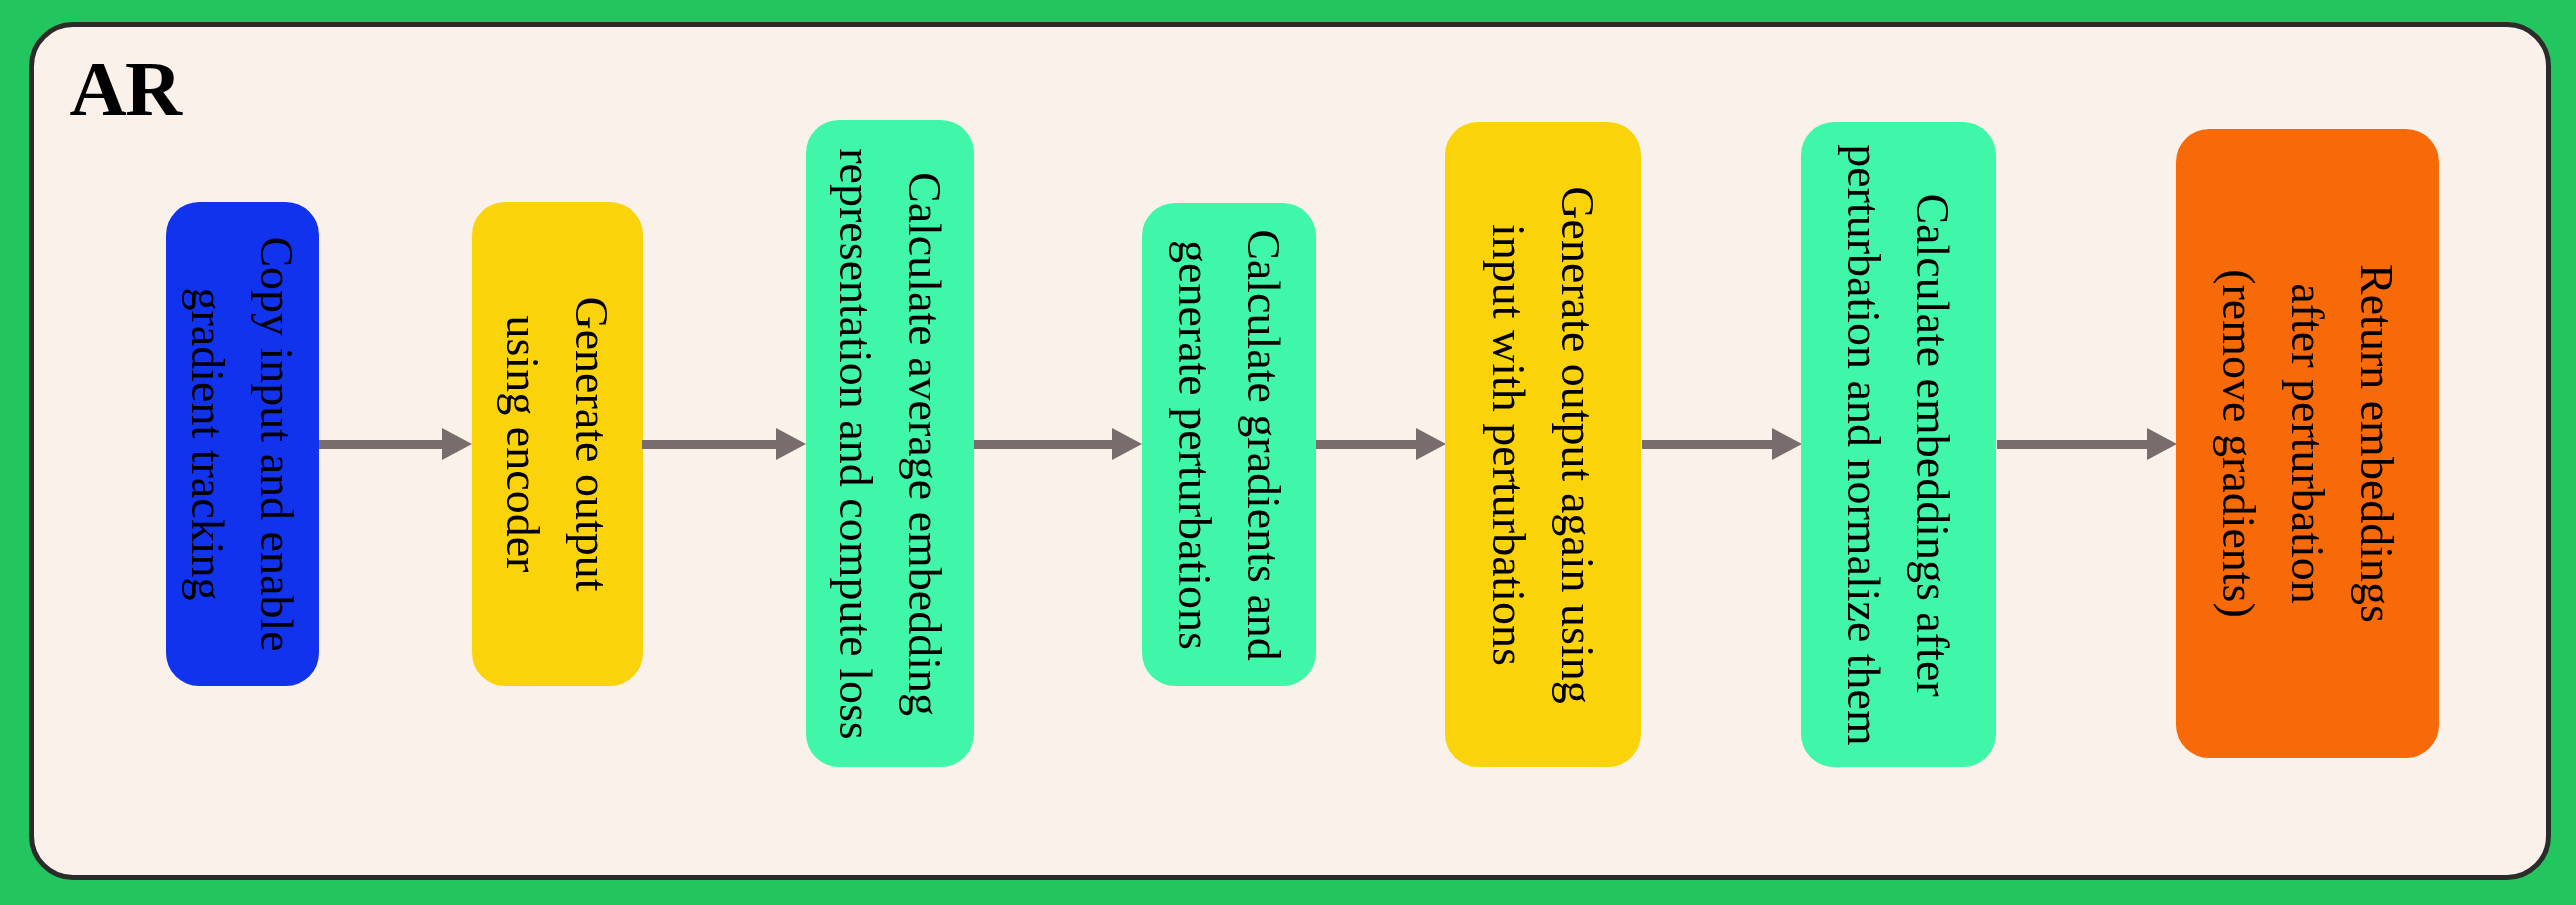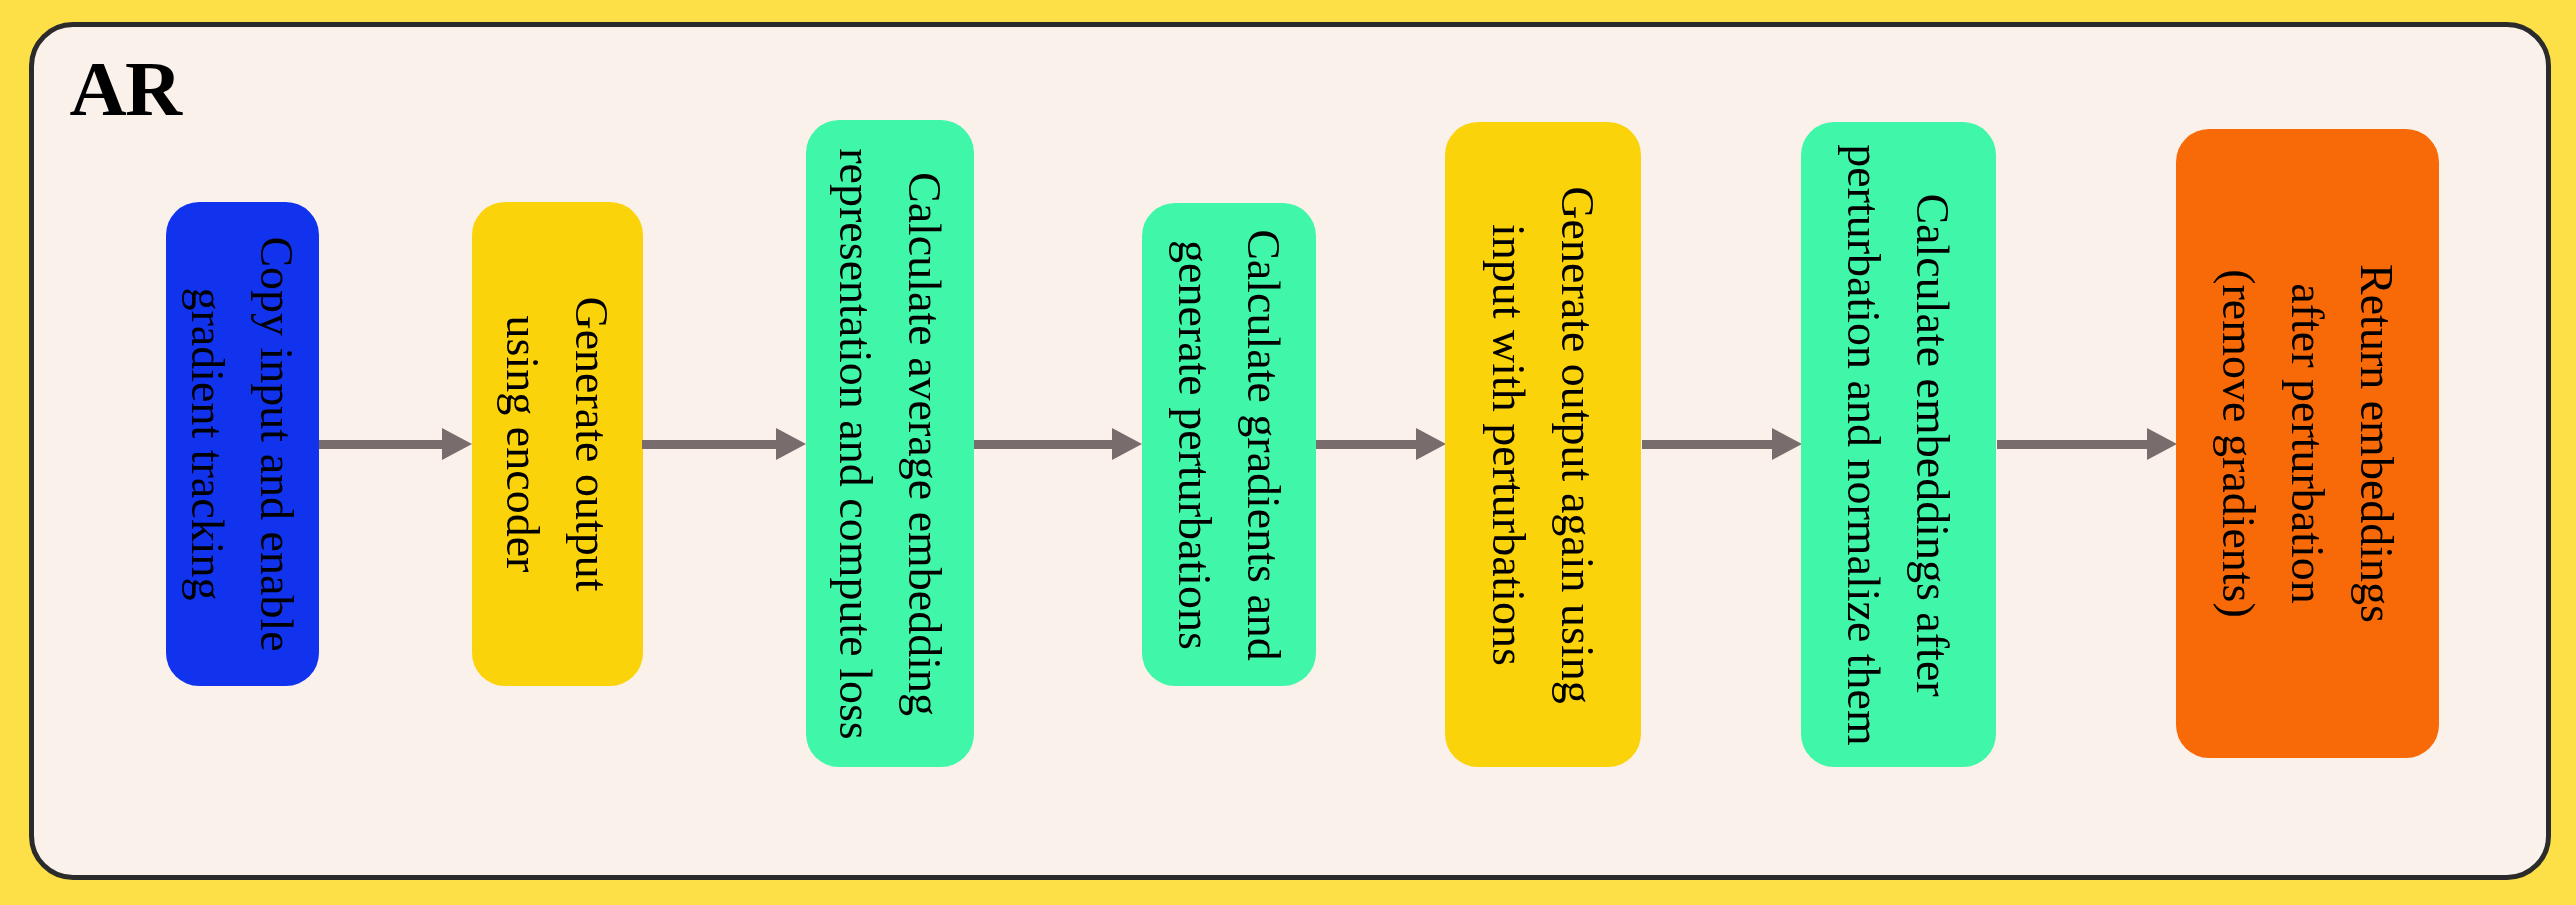--- a/index.html
+++ b/index.html
@@ -5,21 +5,21 @@
   html, body {
     margin: 0;
     padding: 0;
     background: #ffffff;
     font-family: "Liberation Serif", "DejaVu Serif", serif;
   }
   .canvas {
     position: relative;
     width: 2576px;
     height: 905px;
-    background: #fde047;
+    background: #22c55e;
     overflow: hidden;
   }
   .frame {
     position: absolute;
     left: 28.5px;
     top: 22px;
     width: 2522px;
     height: 858px;
     box-sizing: border-box;
     border: 5.5px solid #2b2b2b;

